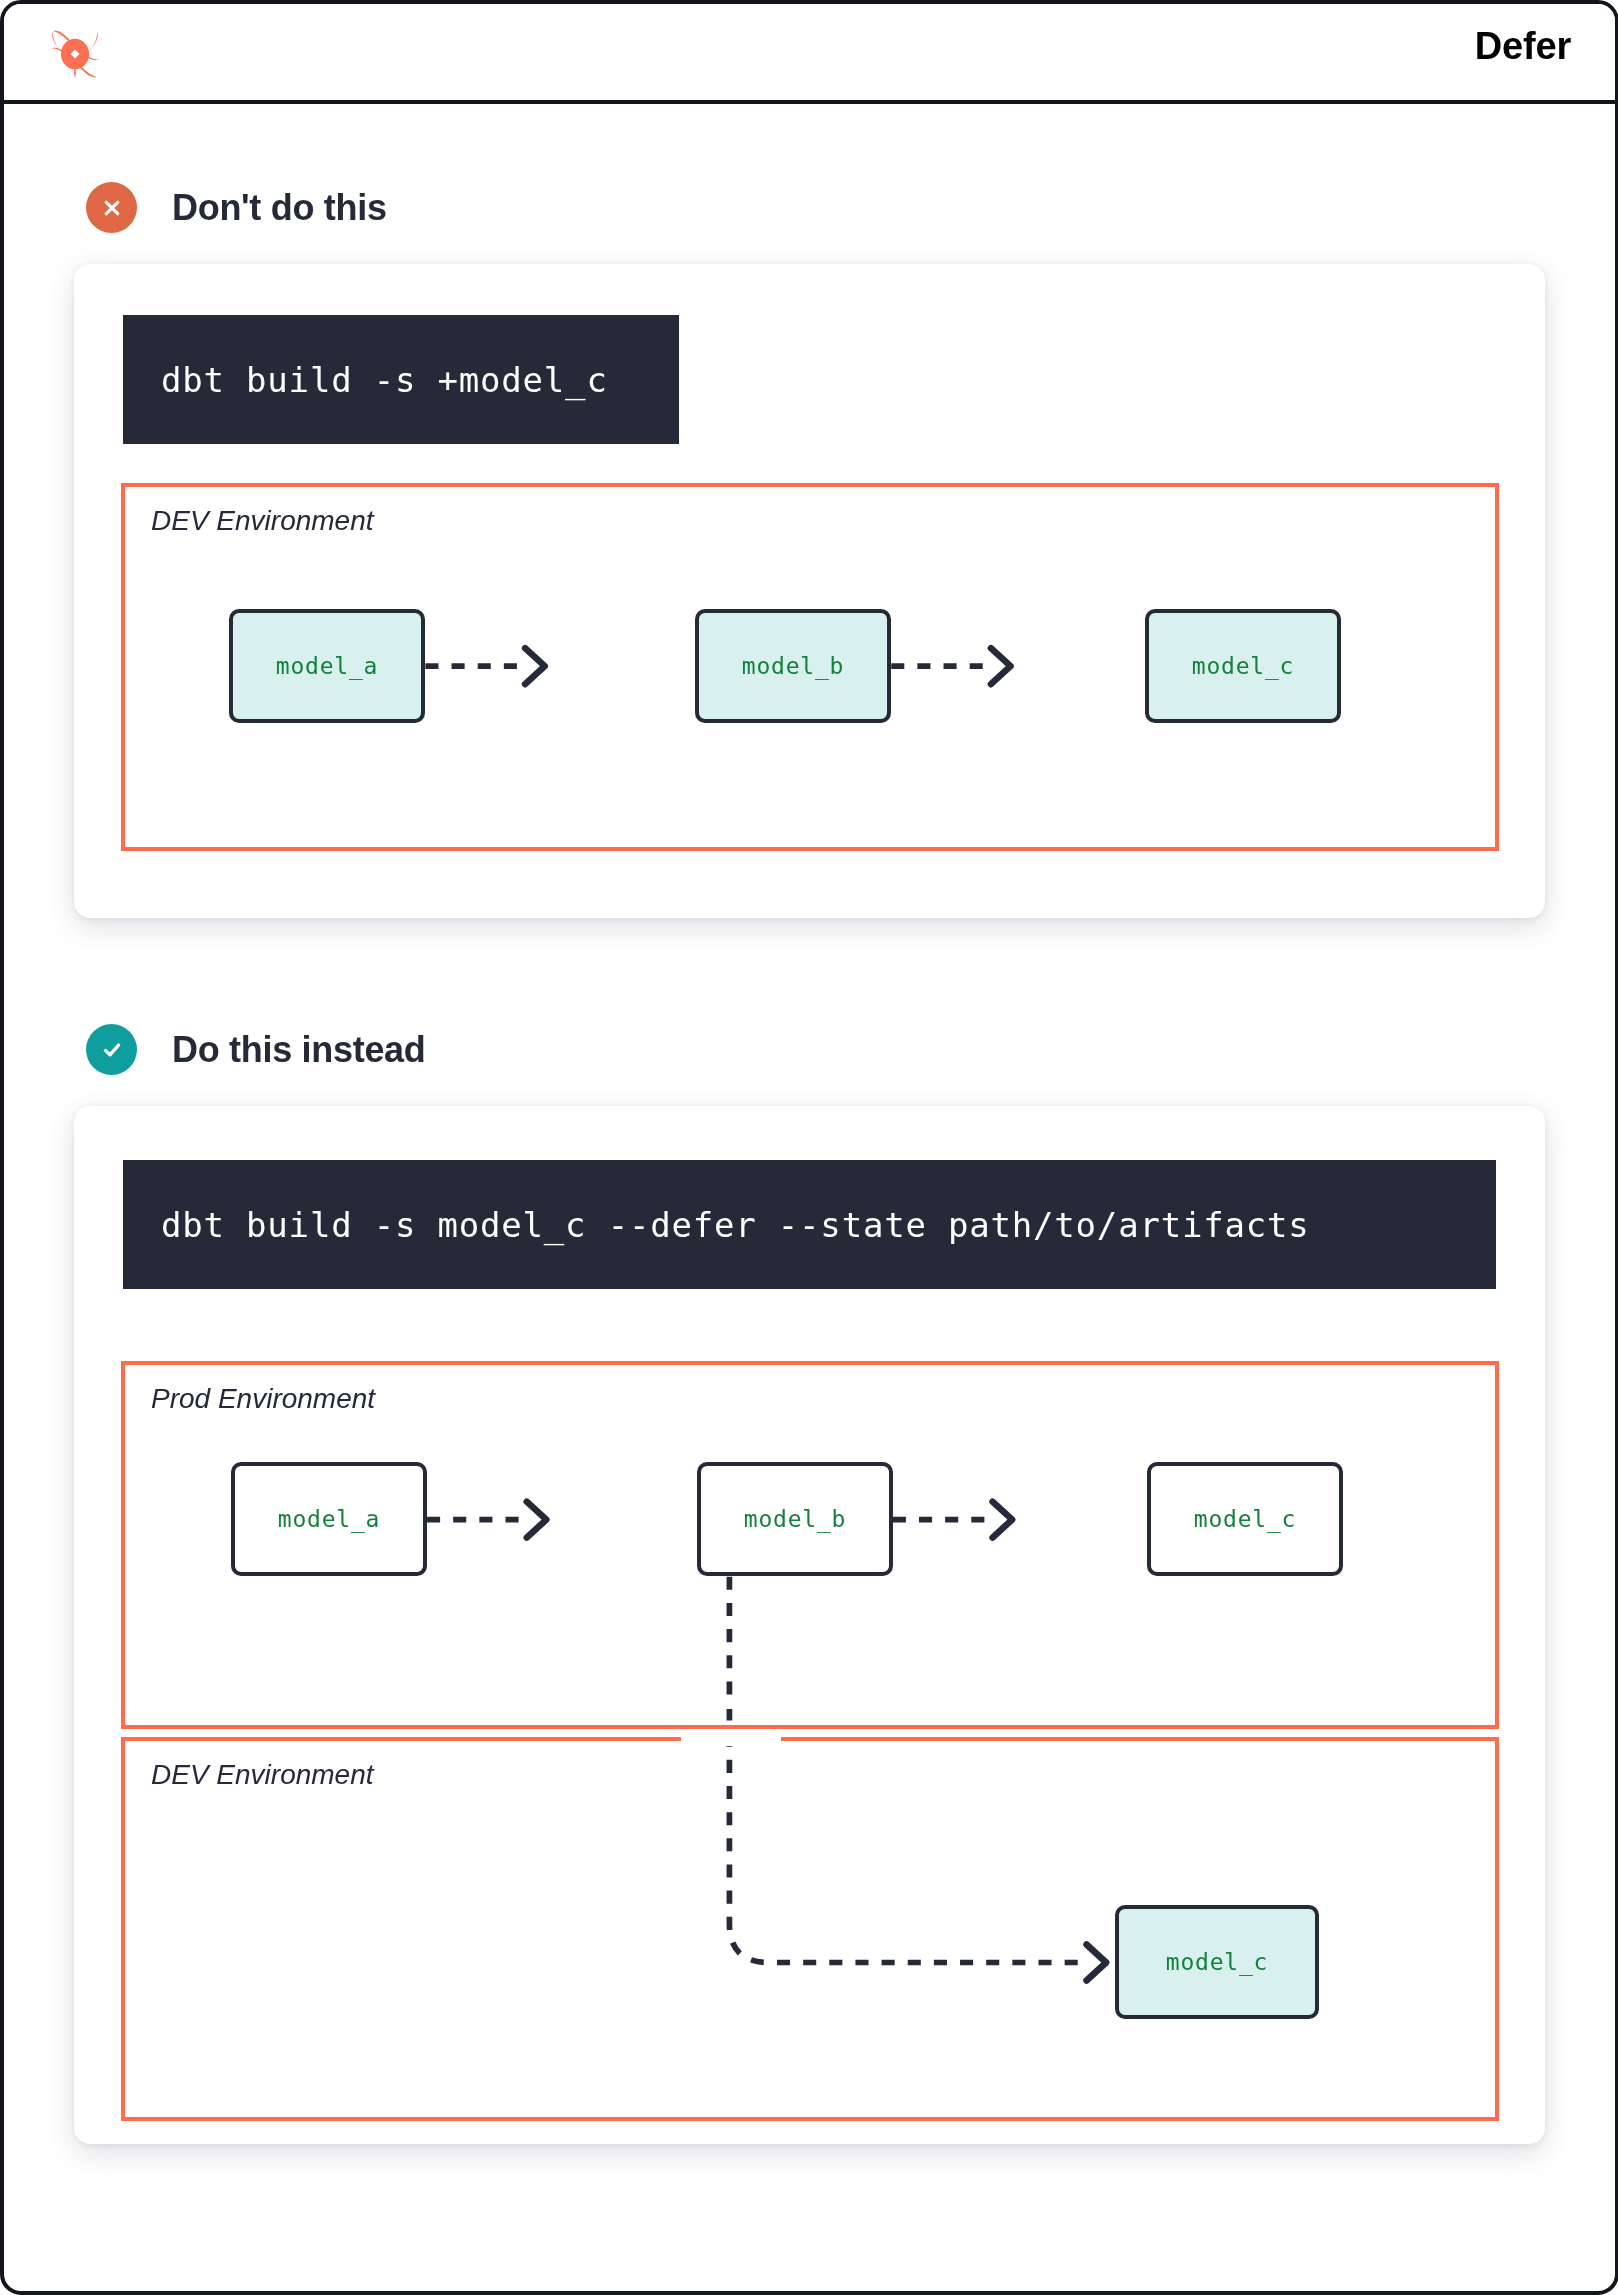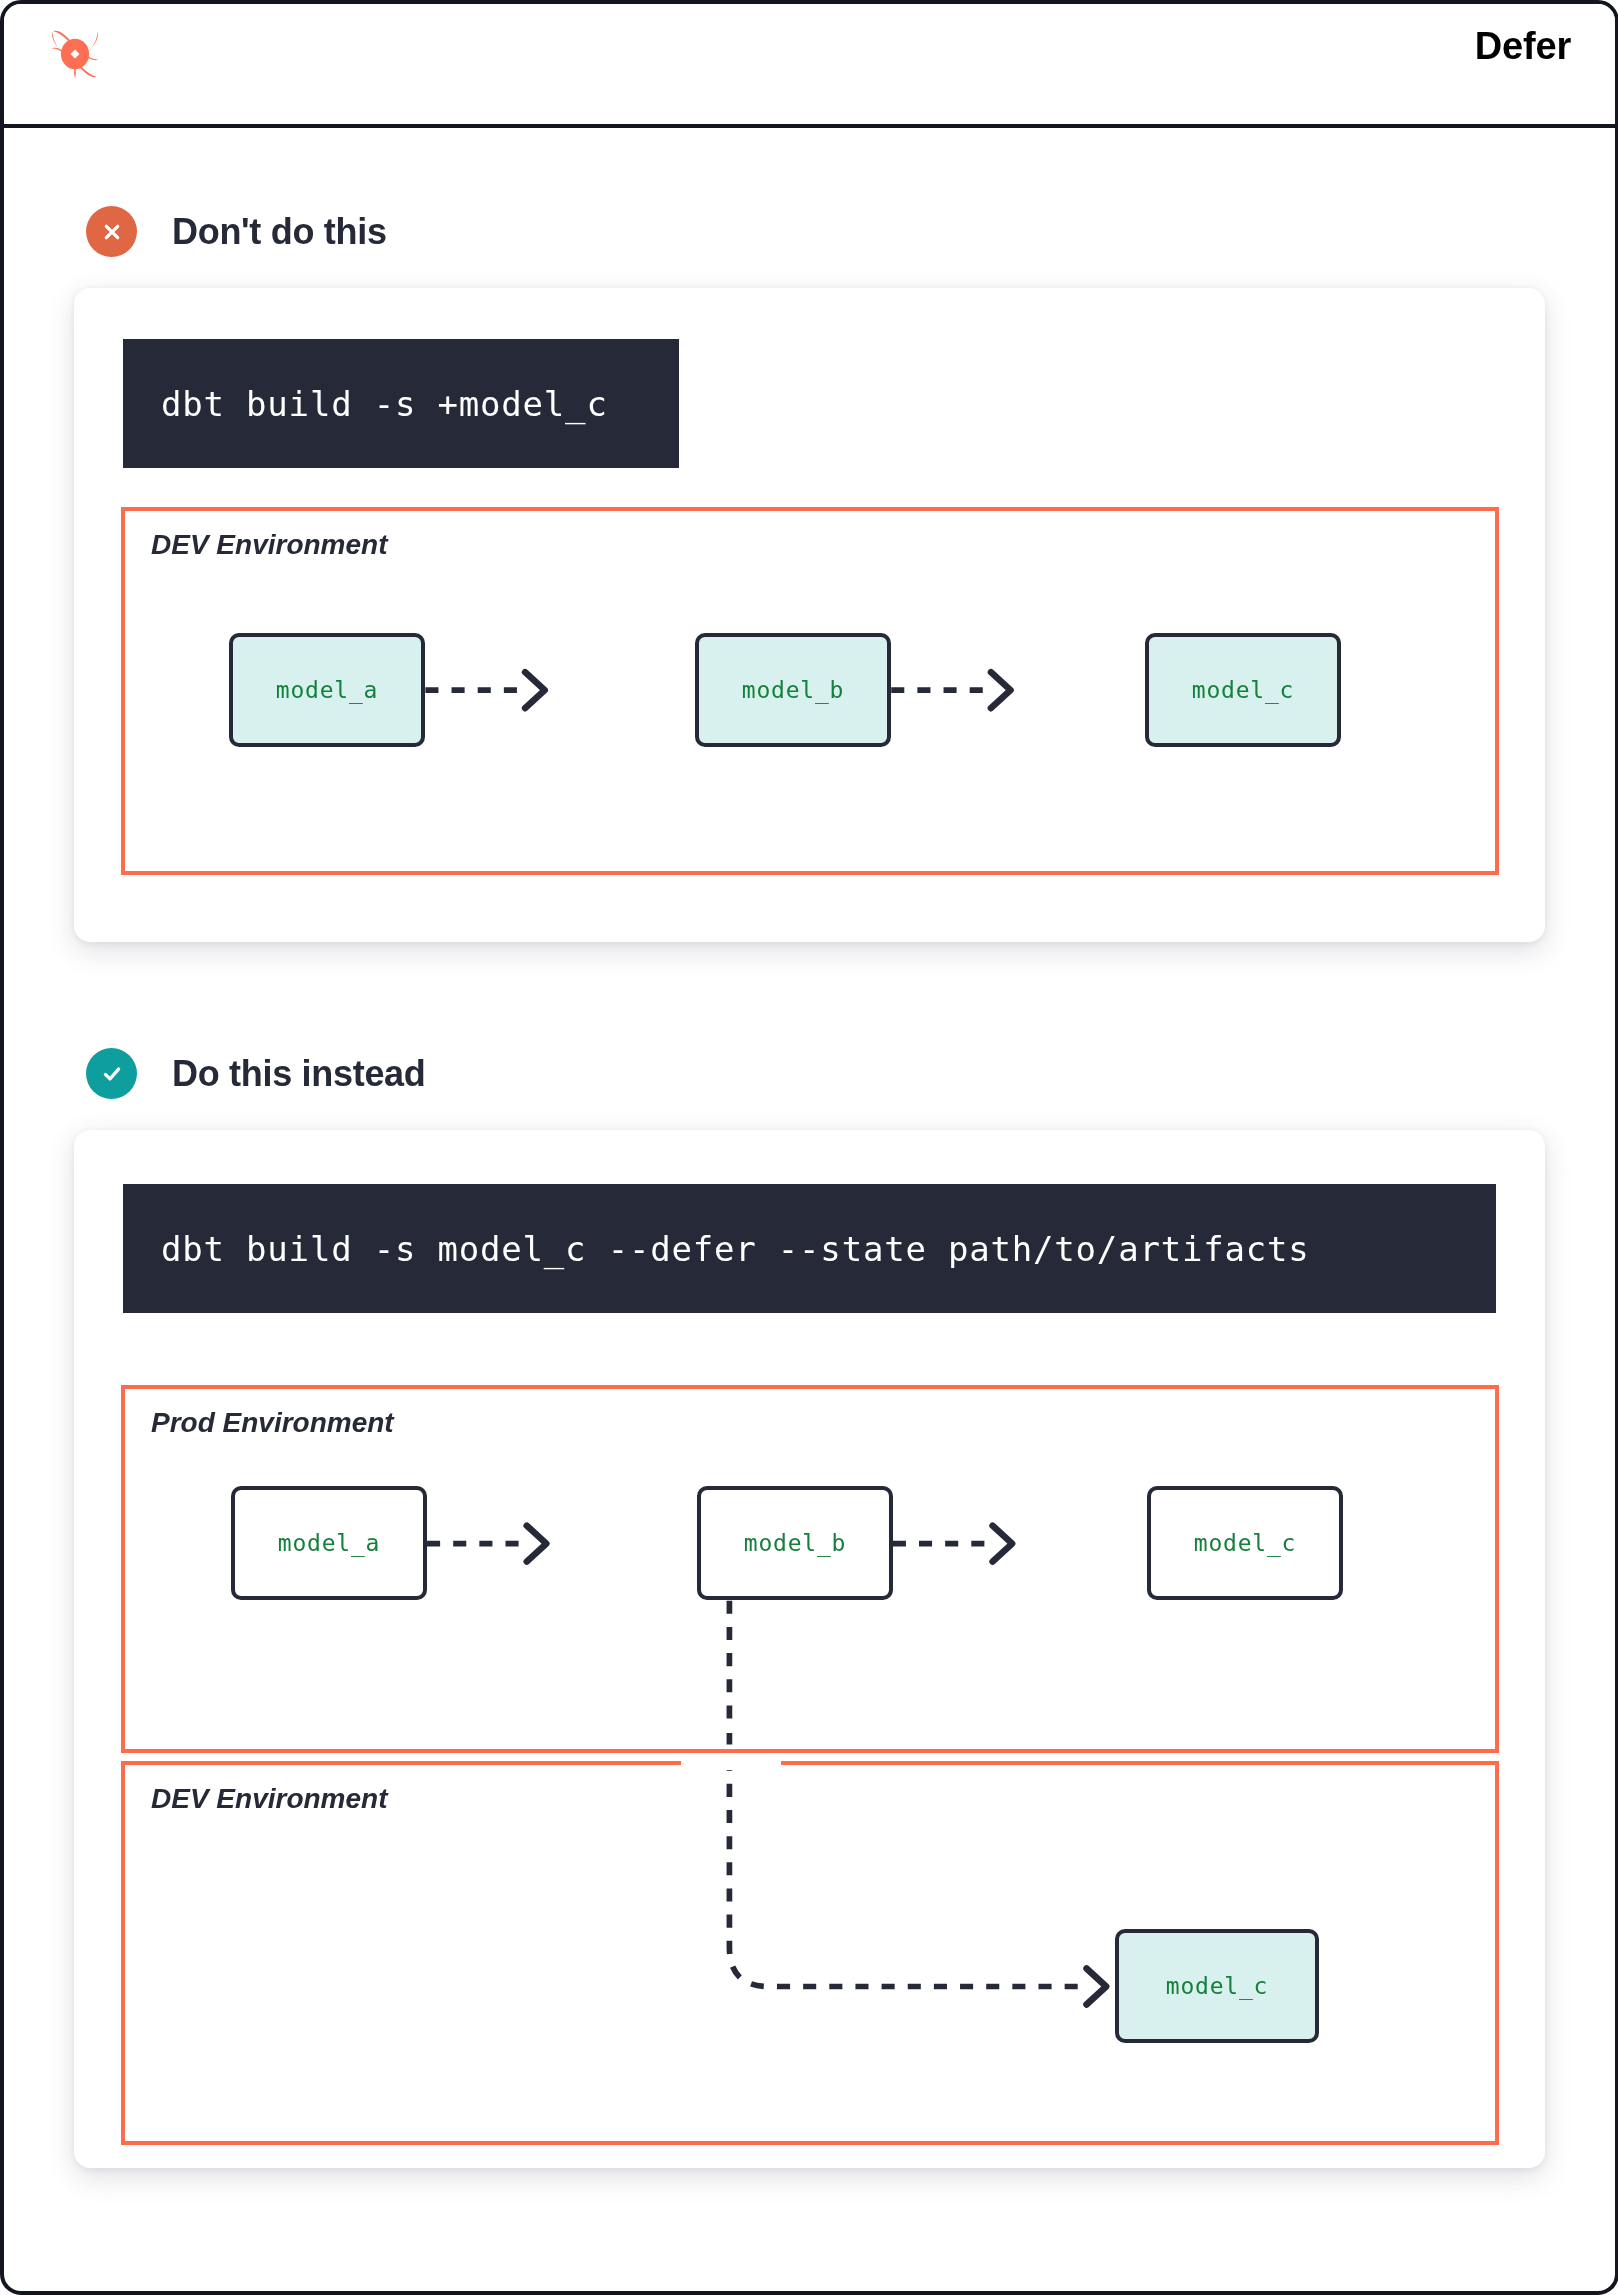--- a/index.html
+++ b/index.html
@@ -18,21 +18,21 @@
     box-sizing: border-box;
     background: #ffffff;
     border: 4.9px solid #14161f;
     border-radius: 21px;
     overflow: hidden;
   }
 
   
   .header {
     position: relative;
-    height: 124px;
+    height: 100px;
     box-sizing: border-box;
     border-bottom: 4.9px solid #14161f;
     background: #ffffff;
   }
   .logo {
     position: absolute;
     left: 39px;
     top: 18px;
     width: 64px;
     height: 64px;
@@ -122,21 +122,21 @@
     border: 4.1px solid #ff6b4d;
     box-sizing: border-box;
     background: transparent;
   }
   .env-label {
     position: absolute;
     left: 26px;
     top: 18px;
     font-size: 28px;
     font-style: italic;
-    font-weight: 700;
+    font-weight: 400;
     color: #262a38;
   }
   .env.dev1  { left: 47px; top: 219px;  width: 1378px; height: 368px; }
   .env.prod  { left: 47px; top: 231px;  width: 1378px; height: 368px; margin-top: 24px; }
   .env.dev2  { left: 47px; top: 631px;  width: 1378px; height: 384px; }
 
   
   .gap-mask {
     position: absolute;
     background: #ffffff;

